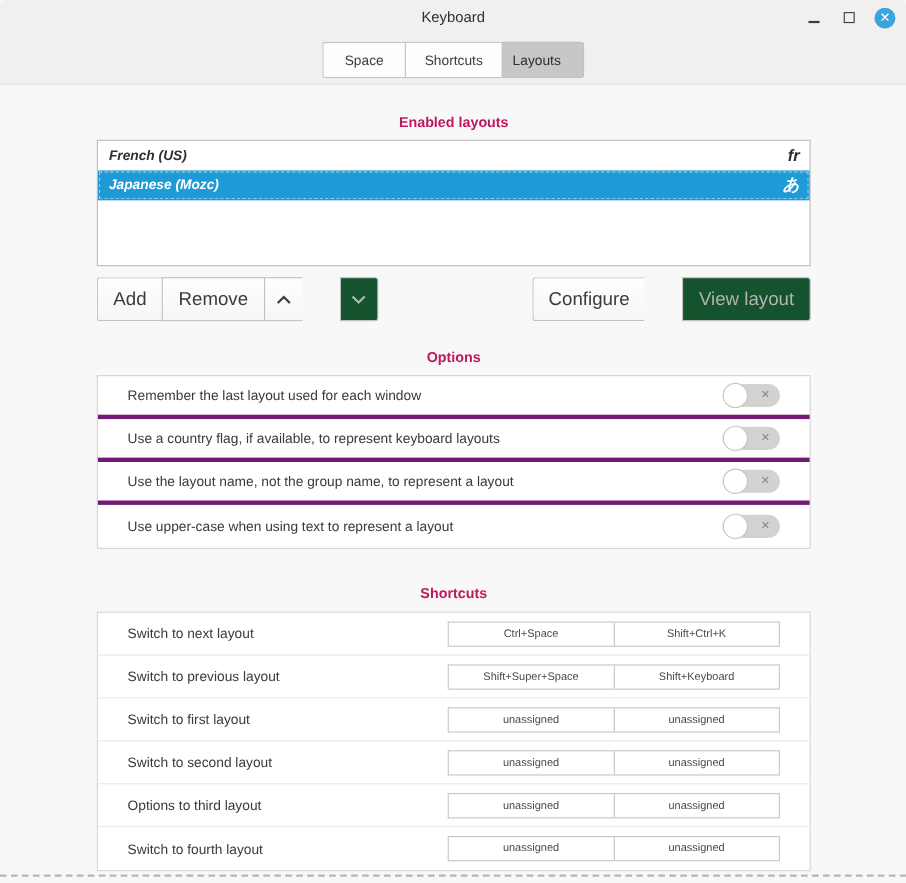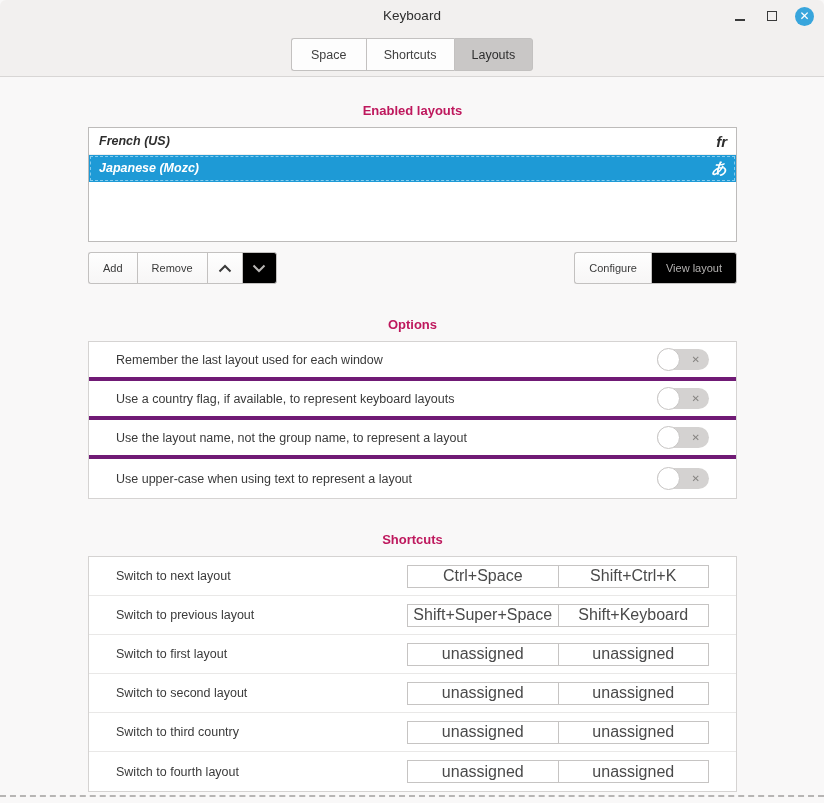--- a/index.html
+++ b/index.html
@@ -47,21 +47,21 @@
   }
   .tab {
     min-width: 75px; height: 33px; padding: 0 17px;
     background: #fdfdfd;
     border: 1px solid #c3c1c0;
     border-right-width: 0;
     display: flex; align-items: center; justify-content: center;
     font-size: 12.5px; color: #404040;
   }
   .tab:first-child { border-radius: 3px 0 0 3px; }
-  .tab:last-child { border-radius: 0 3px 3px 0; border-right-width: 1px; }
+  .tab:last-child { border-radius: 0 3px 3px 0; border-right-width: 1px; padding-left: 6px; }
   .tab.active { background: #c9c7c6; color: #2e2e2e; }
 
   
   .content { padding: 0 87px 0 88px; }
   .section-heading {
     font-size: 13px; font-weight: 700; color: #be185d;
     margin-top: 26px; margin-bottom: 9px; text-align: center;
   }
 
   
@@ -83,28 +83,28 @@
     outline: 1px dashed #85ccee; outline-offset: -2px;
   }
 
   
   .list-actions {
     display: flex; justify-content: space-between;
     margin-top: 10px; height: 32px;
   }
   .btn-group { display: flex; }
   .btn {
-    height: 32px; background: linear-gradient(#fefefe, #f7f6f6);
+    height: 40px; background: linear-gradient(#fefefe, #f7f6f6);
     border: 1px solid #c3c1c0; border-right-width: 0;
     display: flex; align-items: center; justify-content: center;
-    font-size: 11px; color: #3a3a3a; padding: 0 14px;
+    font-size: 17px; color: #3a3a3a; padding: 0 14px;
   }
   .btn-group .btn:first-child { border-radius: 3px 0 0 3px; }
   .btn-group .btn:last-child { border-radius: 0 3px 3px 0; border-right-width: 1px; }
-  .btn.disabled { color: #b4b2b1; background: #000000; }
+  .btn.disabled { color: #b4b2b1; background: #14532d; margin-left: 34px; }
   .btn.icon-btn { width: 35px; padding: 0; }
   .chevron-svg { display: block; }
 
   
   .group-box {
     background: #ffffff; border: 1px solid #d5d3d2;
   }
   .option-row {
     height: 39px; display: flex; align-items: center;
     padding: 0 27px;
@@ -133,21 +133,21 @@
     padding: 0 27px;
     border-bottom: 1px solid #e9e8e7;
   }
   .shortcut-label { flex: 1; font-size: 12.5px; color: #3a3a3a; }
   .binding-group {
     display: flex; width: 302px; height: 23px;
     border: 1px solid #c6c4c3; background: #ffffff; flex: none;
   }
   .binding-cell {
     flex: 1; display: flex; align-items: center; justify-content: center;
-    font-size: 16px; color: #4a4a4a;
+    font-size: 10px; color: #4a4a4a;
     border-right: 1px solid #c6c4c3;
     overflow: hidden; white-space: nowrap;
   }
   .binding-cell:last-child { border-right: none; }
 
   
   .bottom-dashed {
     position: absolute; left: 0; right: 0; bottom: 6px;
     border-top: 2px dashed #b7b5b4;
   }
@@ -271,21 +271,21 @@
       </div>
     </div>
     <div class="shortcut-row">
       <span class="shortcut-label">Switch to second layout</span>
       <div class="binding-group">
         <div class="binding-cell">unassigned</div>
         <div class="binding-cell">unassigned</div>
       </div>
     </div>
     <div class="shortcut-row">
-      <span class="shortcut-label">Switch to third country</span>
+      <span class="shortcut-label">Options to third layout</span>
       <div class="binding-group">
         <div class="binding-cell">unassigned</div>
         <div class="binding-cell">unassigned</div>
       </div>
     </div>
     <div class="shortcut-row">
       <span class="shortcut-label">Switch to fourth layout</span>
       <div class="binding-group">
         <div class="binding-cell">unassigned</div>
         <div class="binding-cell">unassigned</div>

